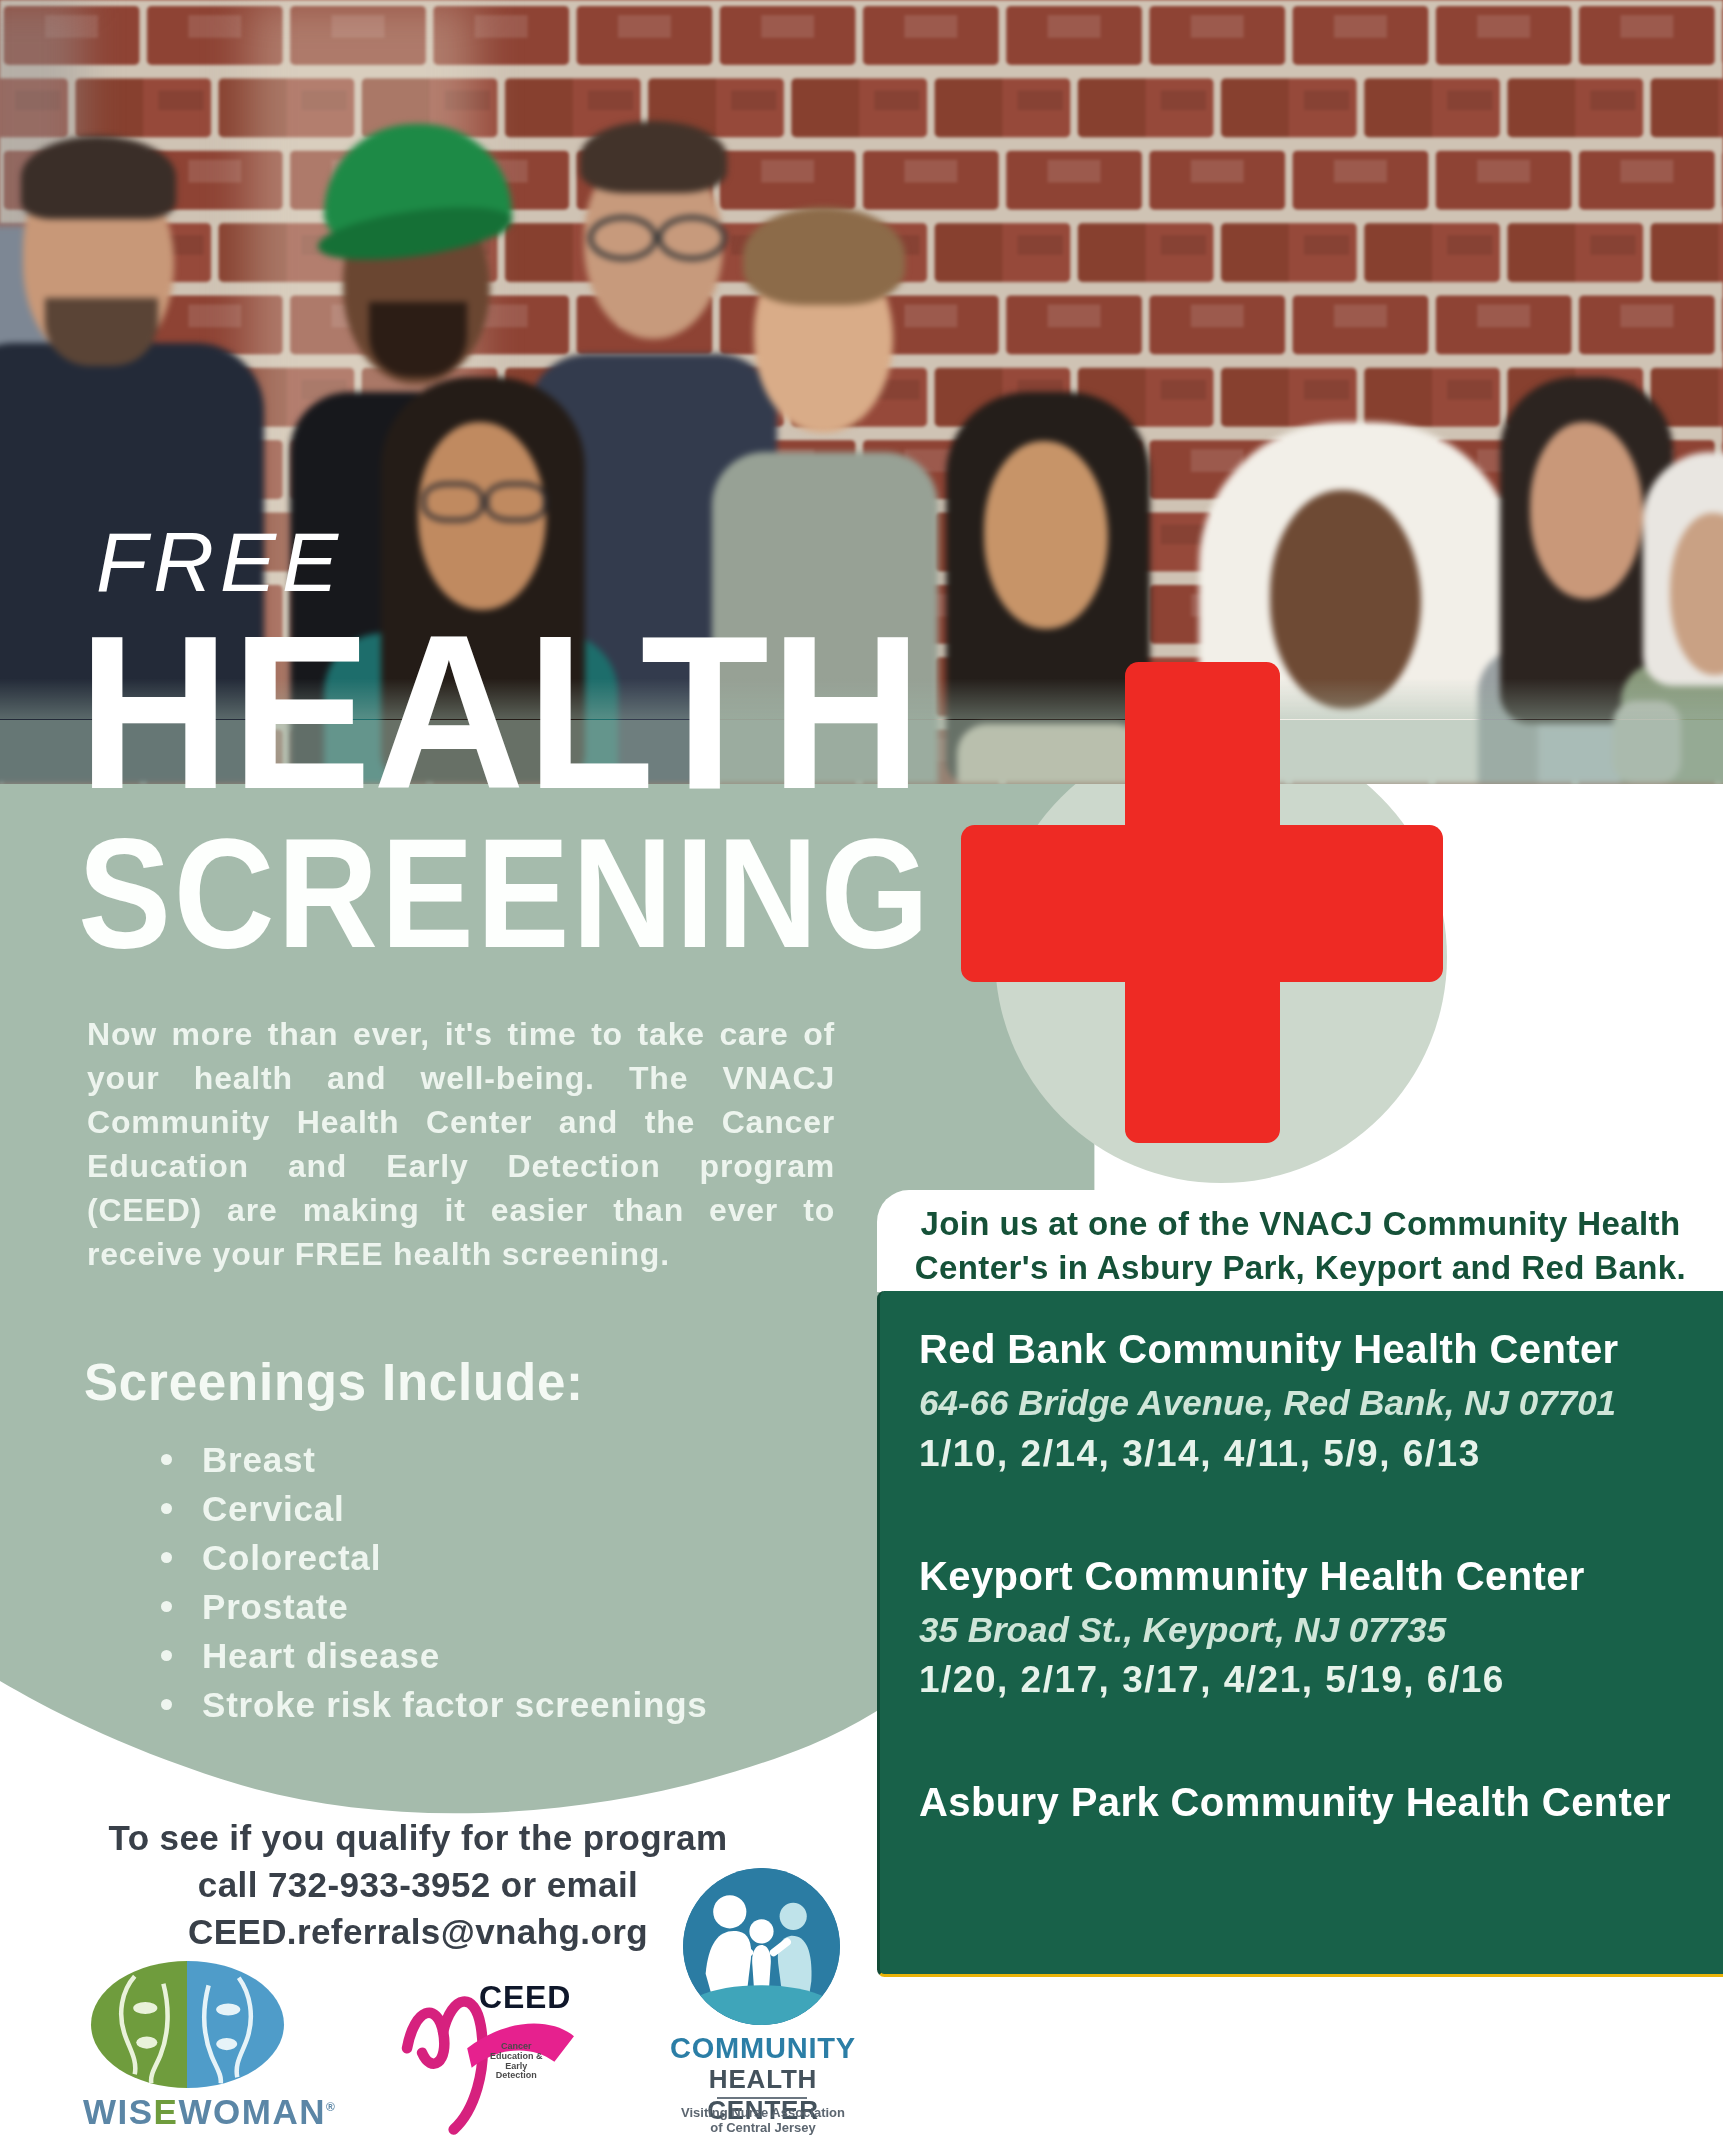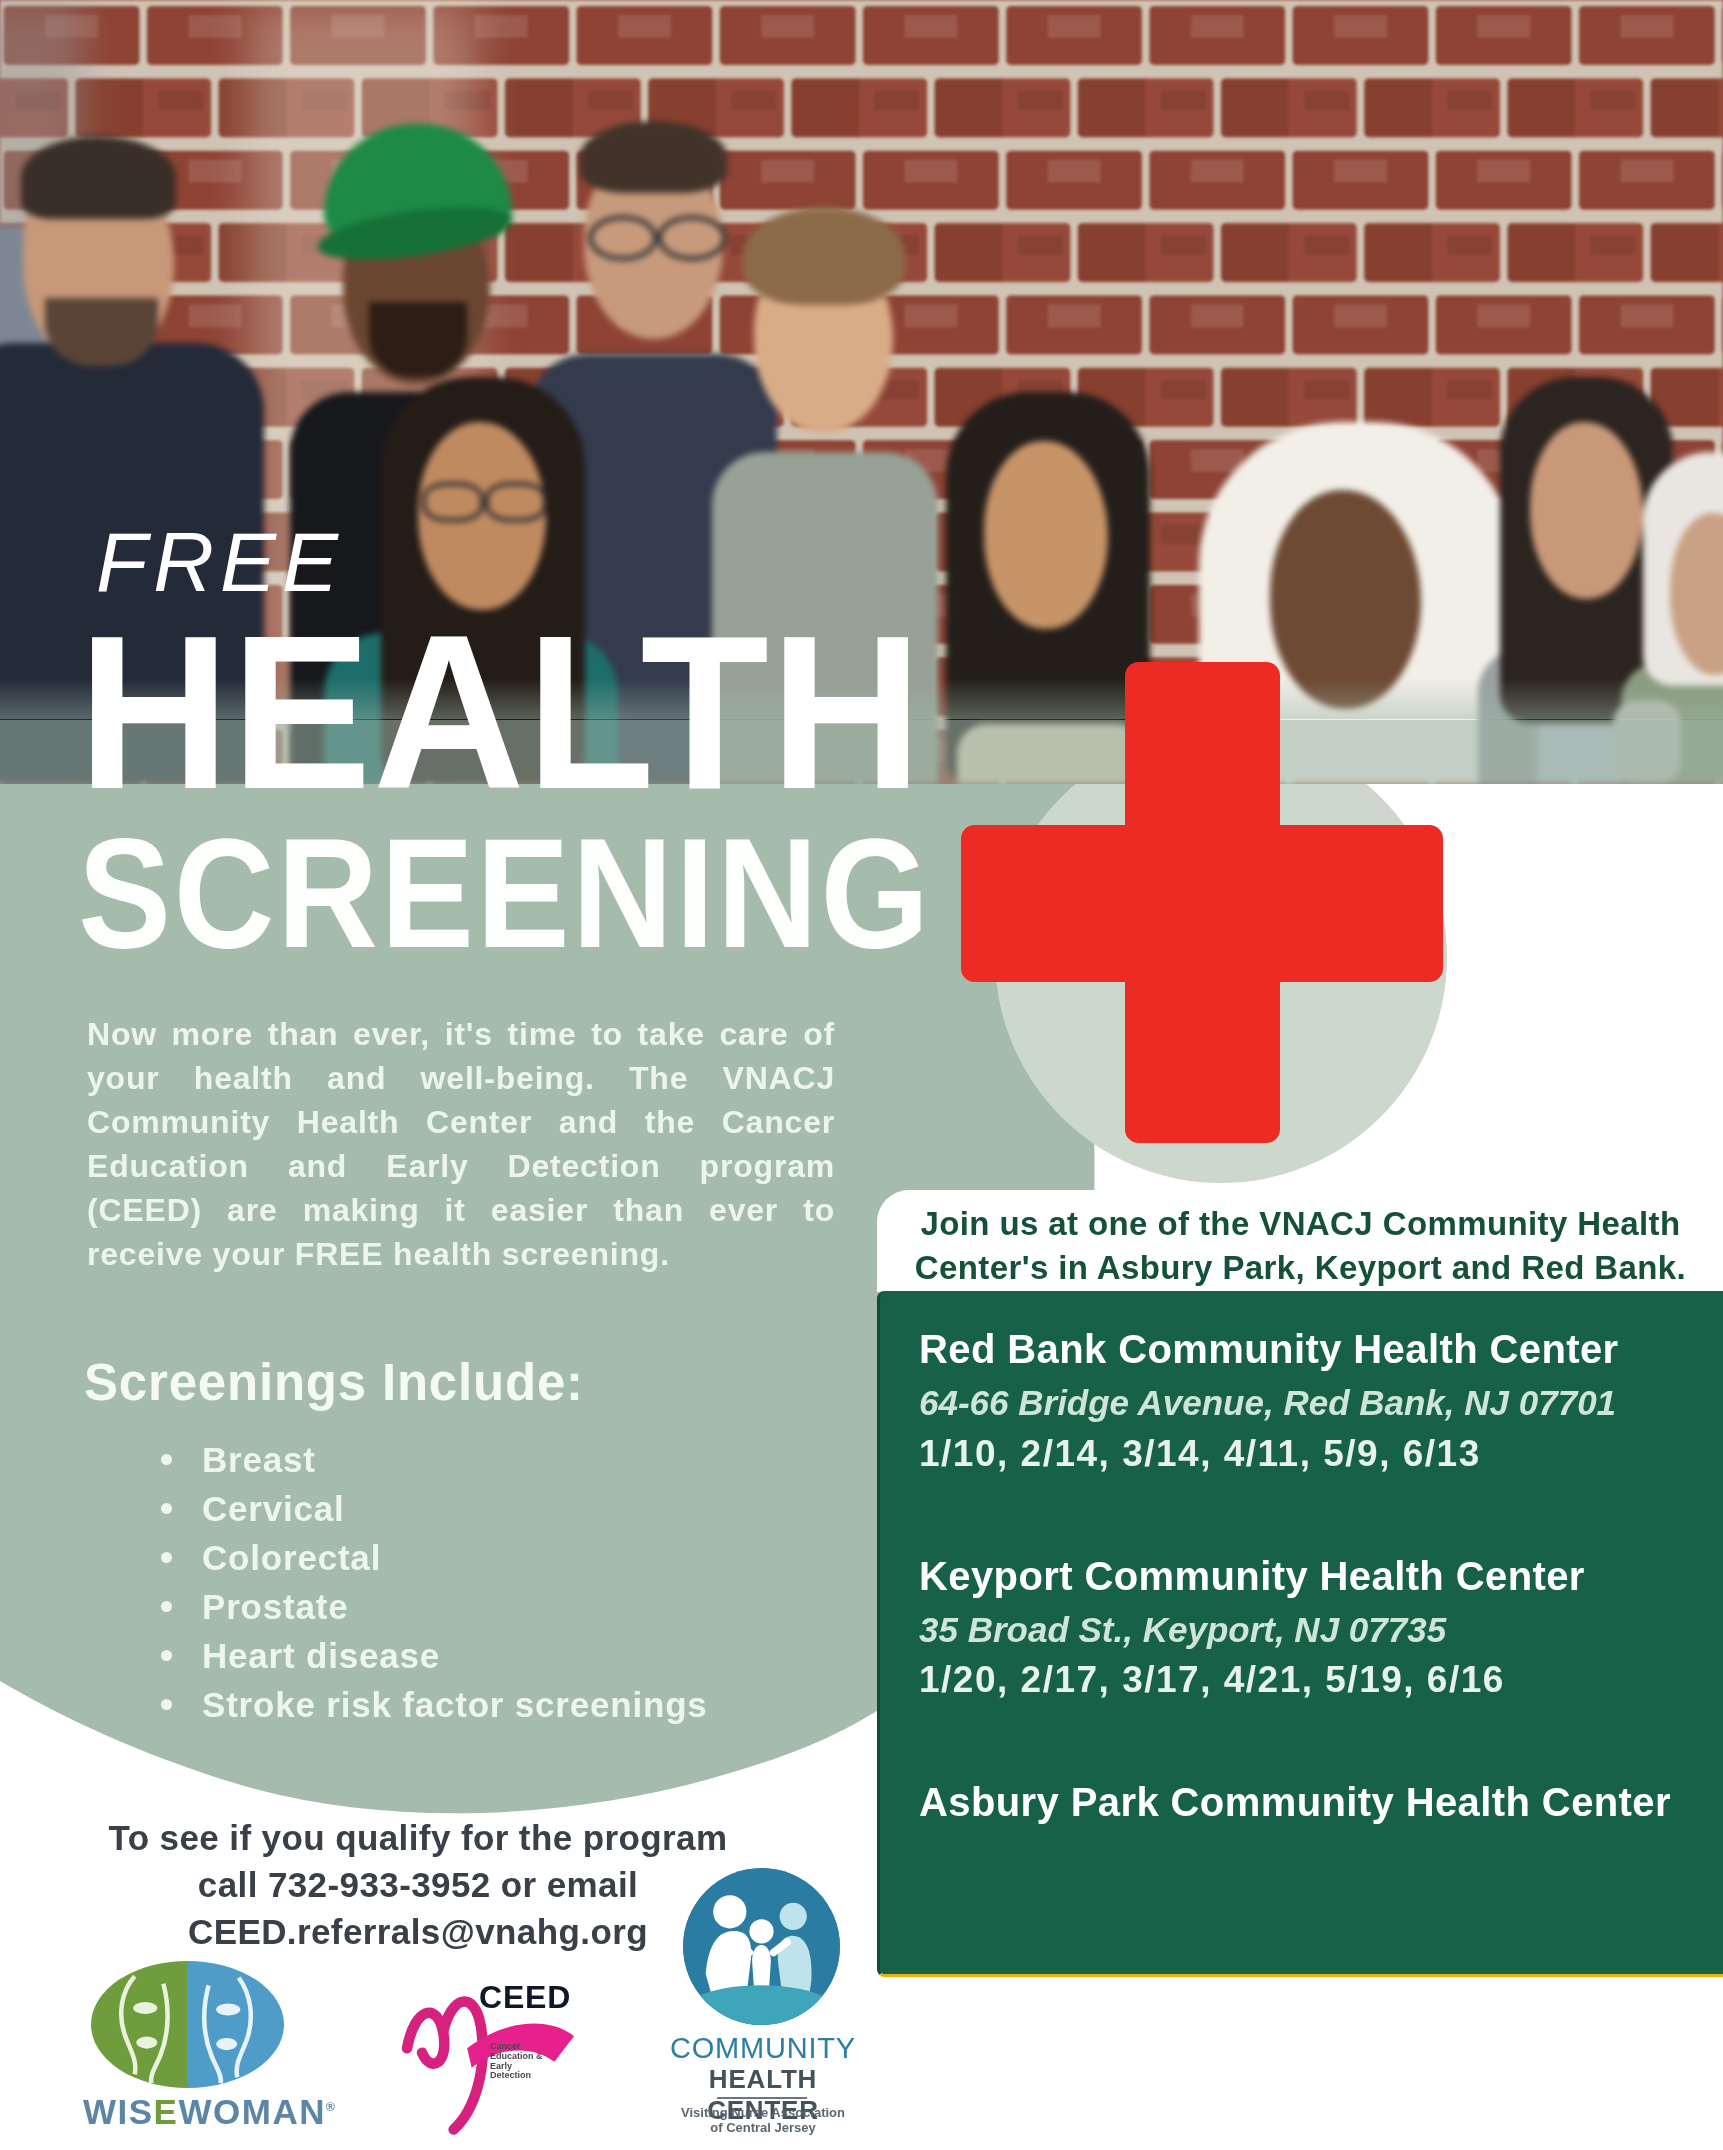--- a/index.html
+++ b/index.html
@@ -66,25 +66,25 @@
   
   .ww{position:absolute;left:83px;top:1958px;width:241px;height:188px;z-index:7;}
   .ww .oval{position:absolute;left:7.5px;top:3px;width:193px;height:127px;border-radius:50%;
     background:linear-gradient(90deg,#6f9c3d 0 50%,#4f9cc9 50% 100%);overflow:hidden;}
   .ww .word{position:absolute;left:0px;top:134px;width:241px;font-size:35px;font-weight:bold;letter-spacing:1.5px;}
   .ww .b{color:#5b86a6;} .ww .g{color:#6f9c3d;}
   .ww sup{font-size:12px;color:#5b86a6;}
 
   .ceed{position:absolute;left:398px;top:1958px;width:188px;height:188px;z-index:7;}
   .ceed .word{position:absolute;left:81px;top:21px;color:#0f172a;font-size:32px;font-weight:bold;letter-spacing:0.8px;}
-  .ceed .tag{position:absolute;left:92px;top:84px;color:#4a4a4a;font-size:9px;font-weight:bold;line-height:9.8px;}
+  .ceed .tag{position:absolute;left:92px;top:84px;color:#4a4a4a;font-size:9px;font-weight:bold;line-height:9.8px;text-align:center;}
 
   .chc{position:absolute;left:663px;top:1865px;width:200px;height:286px;z-index:7;text-align:center;}
   .chc .circle{position:absolute;left:19.6px;top:3px;width:157px;height:157px;border-radius:50%;background:#2b7ca3;overflow:hidden;}
-  .chc .l1{position:absolute;left:0;top:167px;width:200px;color:#2b7ea6;font-size:29px;font-weight:normal;letter-spacing:0.8px;}
+  .chc .l1{position:absolute;left:0;top:167px;width:200px;color:#2b7ea6;font-size:29px;font-weight:bold;letter-spacing:0.8px;}
   .chc .l2{position:absolute;left:0;top:199px;width:200px;color:#44525c;font-size:26px;font-weight:bold;letter-spacing:0.8px;}
   .chc .rule{position:absolute;left:54px;top:232px;width:90px;height:2.3px;background:#6b7680;}
   .chc .sub{position:absolute;left:0;top:240px;width:200px;color:#5c6670;font-size:13px;font-weight:bold;line-height:15px;}
 </style>
 </head>
 <body>
 
 <div class="flyer">
 
   <svg class="sage-blob" width="1723" height="2151" viewBox="0 0 2286 2853">

